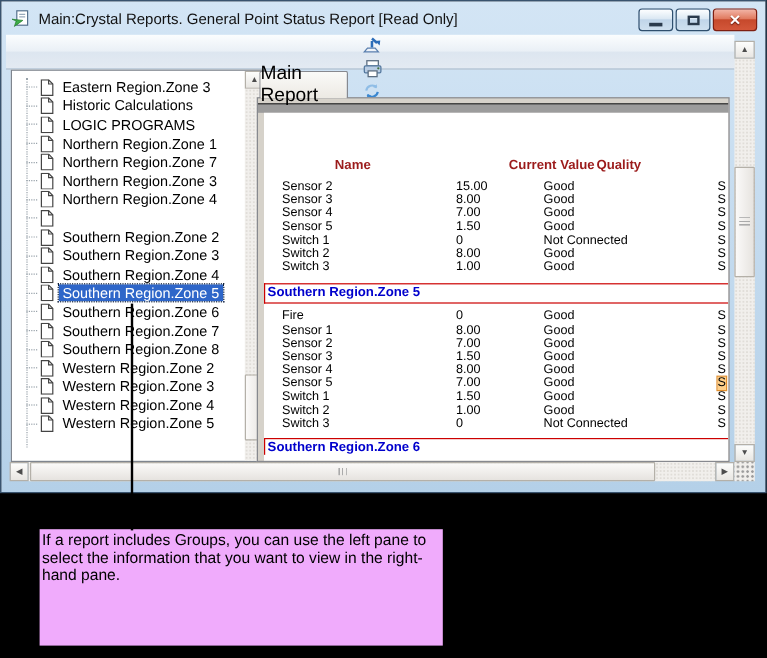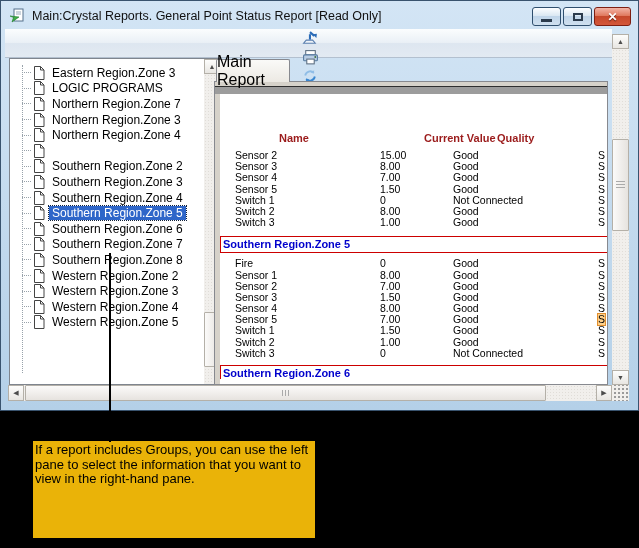--- a/index.html
+++ b/index.html
@@ -110,22 +110,22 @@
   .hscroll .right { position:absolute; right:17px; top:0; width:16px; height:16px; }
   .hscroll .track { position:absolute; left:16px; right:33px; top:0; height:16px; }
   .hscroll .sb-thumb { position:absolute; left:17px; top:0; width:521px; height:16px; }
   .size-grip { position:absolute; right:0; top:0; width:17px; height:16px; background:#f1efec;
     background-image:radial-gradient(#9a9a9a 1px, transparent 1.2px);
     background-size:4px 4px; background-position:1px 2px; }
 
   
   .callout-line { position:absolute; left:109px; top:253px; width:2px; height:189px;
     background:#000; z-index:30; }
-  .annotation { position:absolute; left:33px; top:441px; width:282px; height:97px;
-    background:#eab308; color:#000; font-size:13px; line-height:14.5px;
+  .annotation { position:absolute; left:33px; top:441px; width:336px; height:97px;
+    background:#f0abfc; color:#000; font-size:13px; line-height:14.5px;
     padding:2px 1px 0 2px; z-index:20; }
 
   svg { display:block; }
 </style>
 </head>
 <body>
 
 <div class="window">
 
   <div class="titlebar">
@@ -249,21 +249,37 @@
     <path d="M7.5 .5v3.5H11" fill="none" stroke="#444"></path>
   </svg>
             <span class="tree-label">Eastern Region.Zone 3</span>
           </div>
           <div class="tree-row">
             <span class="tree-stub"></span>
             <svg class="tree-doc" viewBox="0 0 12 14" width="12" height="14">
     <path d="M1.5 .5h6l3.5 3.5v9.5h-9.5z" fill="#fff" stroke="#444"></path>
     <path d="M7.5 .5v3.5H11" fill="none" stroke="#444"></path>
   </svg>
+            <span class="tree-label">Historic Calculations</span>
+          </div>
+          <div class="tree-row">
+            <span class="tree-stub"></span>
+            <svg class="tree-doc" viewBox="0 0 12 14" width="12" height="14">
+    <path d="M1.5 .5h6l3.5 3.5v9.5h-9.5z" fill="#fff" stroke="#444"></path>
+    <path d="M7.5 .5v3.5H11" fill="none" stroke="#444"></path>
+  </svg>
             <span class="tree-label">LOGIC PROGRAMS</span>
+          </div>
+          <div class="tree-row">
+            <span class="tree-stub"></span>
+            <svg class="tree-doc" viewBox="0 0 12 14" width="12" height="14">
+    <path d="M1.5 .5h6l3.5 3.5v9.5h-9.5z" fill="#fff" stroke="#444"></path>
+    <path d="M7.5 .5v3.5H11" fill="none" stroke="#444"></path>
+  </svg>
+            <span class="tree-label">Northern Region.Zone 1</span>
           </div>
           <div class="tree-row">
             <span class="tree-stub"></span>
             <svg class="tree-doc" viewBox="0 0 12 14" width="12" height="14">
     <path d="M1.5 .5h6l3.5 3.5v9.5h-9.5z" fill="#fff" stroke="#444"></path>
     <path d="M7.5 .5v3.5H11" fill="none" stroke="#444"></path>
   </svg>
             <span class="tree-label">Northern Region.Zone 7</span>
           </div>
           <div class="tree-row">

